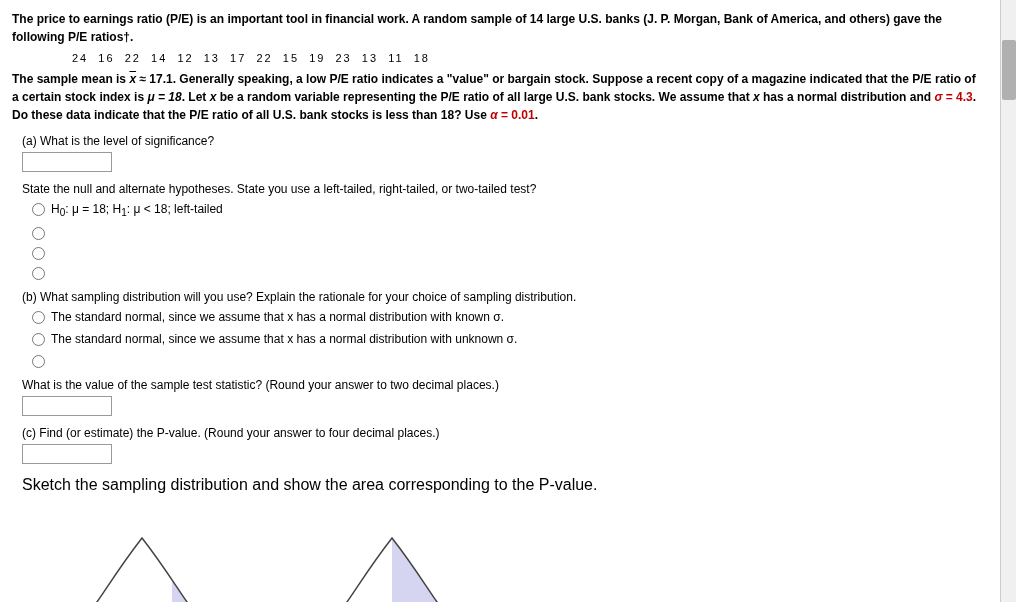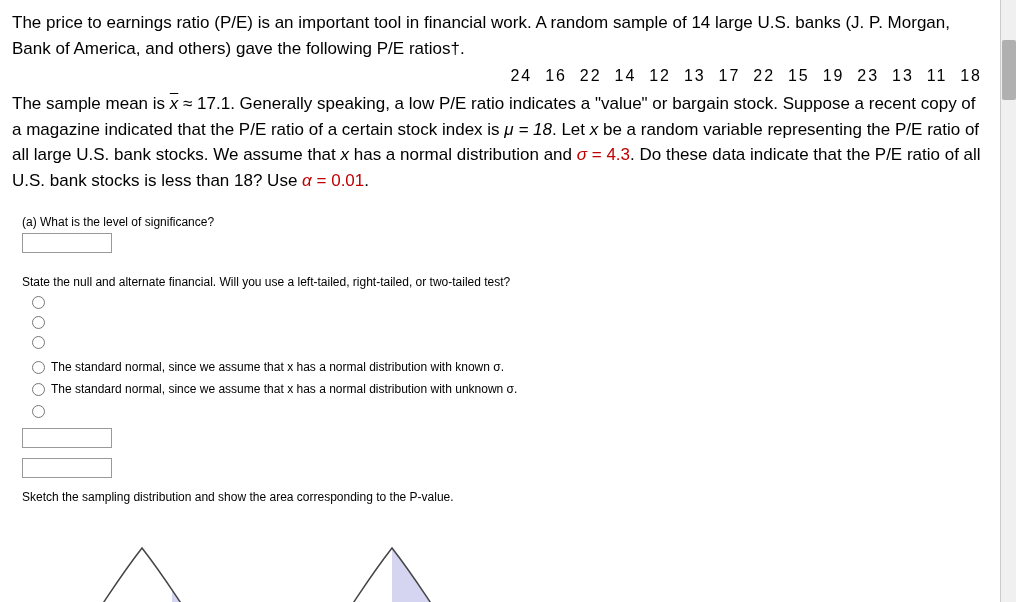--- a/index.html
+++ b/index.html
@@ -33,33 +33,34 @@
       height: 60px;
       background: #b0b0b0;
       position: absolute;
       top: 40px;
       left: 1px;
       border-radius: 2px;
     }
     p.intro {
       line-height: 1.5;
       margin-bottom: 6px;
-      font-size: 17px;
+      font-size: 12px;
+      font-weight: bold;
     }
     p.intro span.italic {
       font-style: italic;
     }
     .data-row {
-      text-align: right;
+      text-align: left;
       letter-spacing: 2px;
       margin: 4px 0 6px 60px;
-      font-size: 16px;
+      font-size: 11px;
     }
     .section {
-      margin-top: 22px;
+      margin-top: 10px;
       margin-left: 10px;
     }
     .question-label {
       font-size: 12px;
       margin-bottom: 4px;
     }
     .input-box {
       border: 1px solid #999;
       width: 90px;
       height: 20px;
@@ -101,21 +102,21 @@
       font-size: 12px;
       margin-bottom: 4px;
     }
     .part-c {
       margin-top: 10px;
     }
     .sketch-section {
       margin-top: 12px;
     }
     .sketch-label {
-      font-size: 12px;
+      font-size: 16px;
       margin-bottom: 24px;
     }
     .curves-container {
       display: flex;
       gap: 30px;
       margin-left: 10px;
       margin-top: 8px;
     }
     .curve-wrapper {
       width: 220px;
@@ -145,37 +146,44 @@
       The sample mean is <span style="text-decoration:overline; font-style:italic;">x</span> ≈ 17.1. Generally speaking, a low P/E ratio indicates a "value" or bargain stock. Suppose a recent copy of a magazine indicated that the P/E ratio of a certain stock index is <span class="italic"><span class="mu">μ</span> = 18</span>. Let
       <span class="italic">x</span> be a random variable representing the P/E ratio of all large U.S. bank stocks. We assume that <span class="italic">x</span> has a normal distribution and <span style="color:#c00000;"><span class="italic">σ</span> = 4.3</span>. Do these data indicate that the P/E ratio of all U.S. bank stocks is less than 18? Use <span style="color:#c00000;"><span class="italic">α</span> = 0.01</span>.
     </p>
 
     <div class="section">
       <div class="question-label">(a) What is the level of significance?</div>
       <input type="text" class="input-box" style="">
     </div>
 
     <div class="section">
-      <div class="hypothesis-block">State the null and alternate financial. Will you use a left-tailed, right-tailed, or two-tailed test?</div>
-
+      <div class="hypothesis-block">State the null and alternate hypotheses. State you use a left-tailed, right-tailed, or two-tailed test?</div>
+
+      <div class="radio-option">
+        <input type="radio" name="hypothesis" id="h1" style="">
+        <label for="h1" class="radio-label">
+          <span class="italic">H</span><sub>0</sub>: <span class="italic">μ</span> = 18; <span class="italic">H</span><sub>1</sub>: <span class="italic">μ</span> &lt; 18; left-tailed
+        </label>
+      </div>
 
       <div class="radio-option">
         <input type="radio" name="hypothesis" id="h2" style="">
       </div>
 
       <div class="radio-option">
         <input type="radio" name="hypothesis" id="h3" style="">
       </div>
 
       <div class="radio-option">
         <input type="radio" name="hypothesis" id="h4" style="">
       </div>
     </div>
 
     <div class="section part-b">
+      <div class="part-b-question">(b) What sampling distribution will you use? Explain the rationale for your choice of sampling distribution.</div>
 
       <div class="radio-option">
         <input type="radio" name="sampling" id="b1" style="">
         <label for="b1" class="radio-label">
           The standard normal, since we assume that <span class="italic">x</span> has a normal distribution with known <span class="italic">σ</span>.
         </label>
       </div>
 
       <div class="radio-option">
         <input type="radio" name="sampling" id="b2" style="">
@@ -184,24 +192,26 @@
         </label>
       </div>
 
       <div class="radio-option">
         <input type="radio" name="sampling" id="b3" style="">
       </div>
 
     </div>
 
     <div class="section sample-stat-block">
+      <div class="sample-stat-label">What is the value of the sample test statistic? (Round your answer to two decimal places.)</div>
       <input type="text" class="input-box" style="">
     </div>
 
     <div class="section part-c">
+      <div class="question-label">(c) Find (or estimate) the P-value. (Round your answer to four decimal places.)</div>
       <input type="text" class="input-box" style="">
     </div>
 
     <div class="section sketch-section">
       <div class="sketch-label">Sketch the sampling distribution and show the area corresponding to the P-value.</div>
 
       <div class="curves-container">
 
         <div>
           <div class="curve-wrapper">

